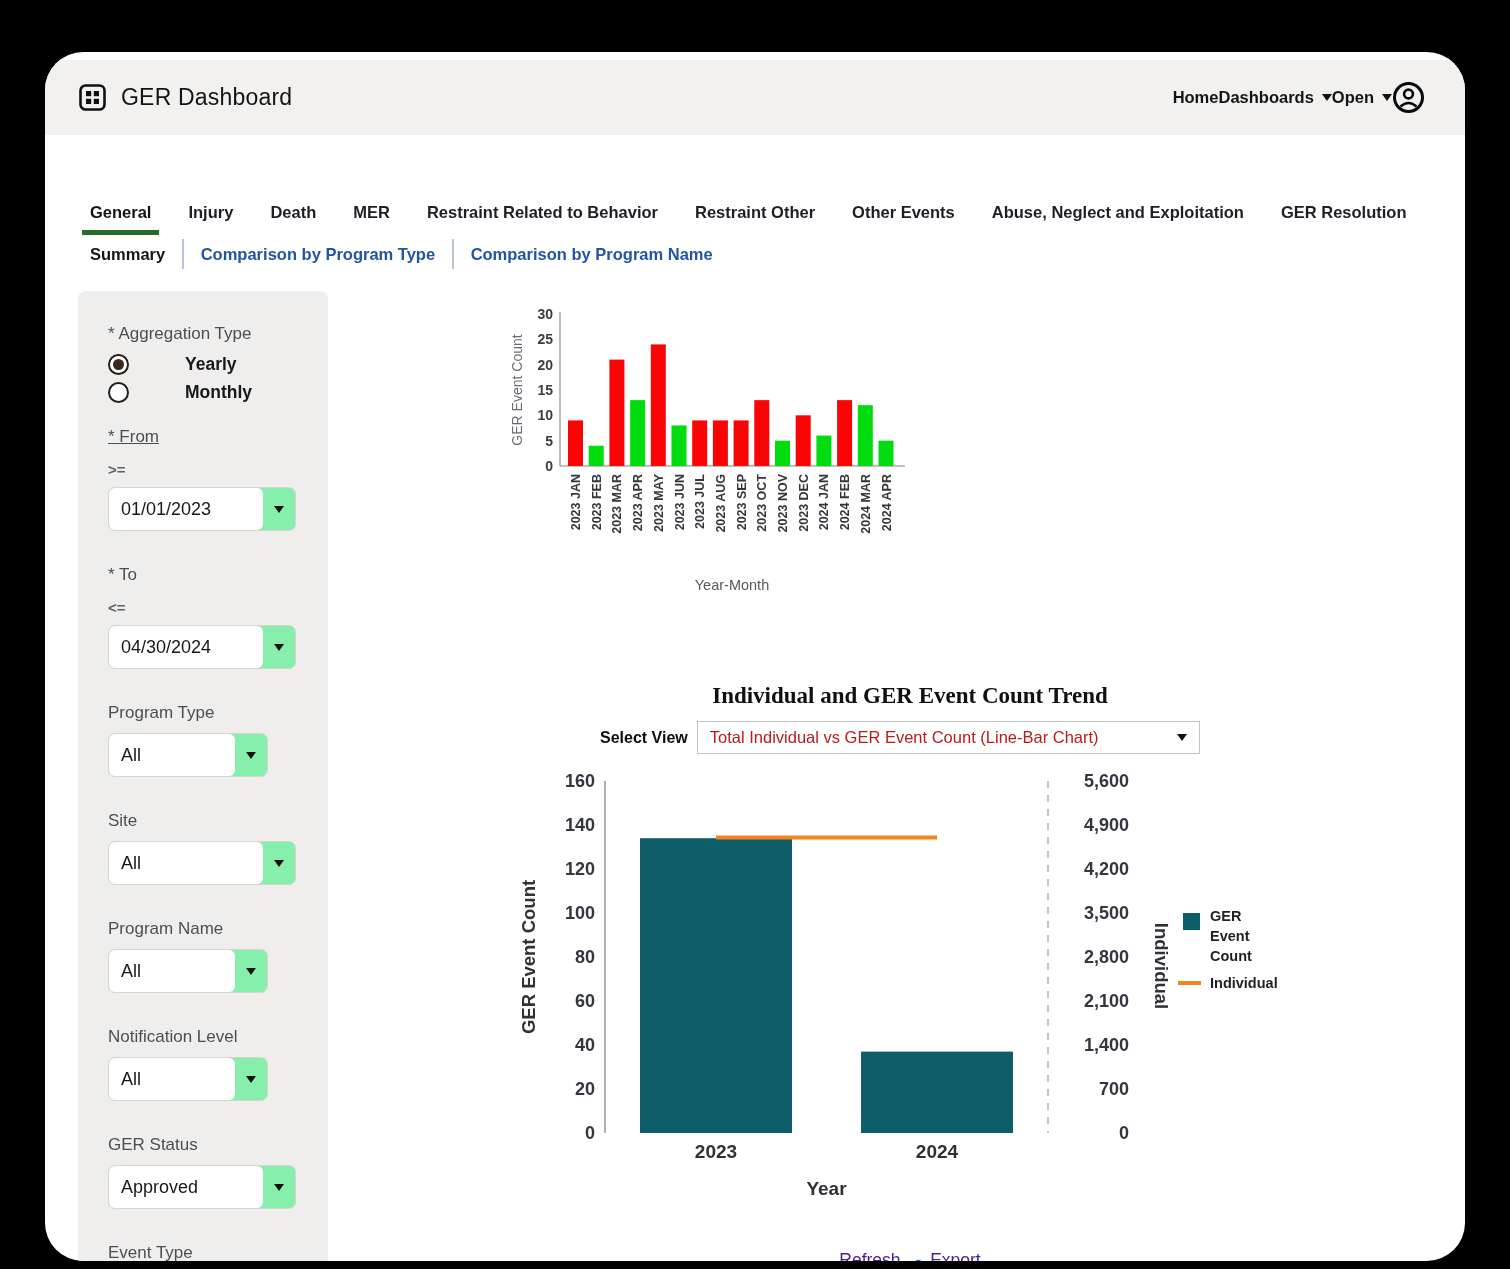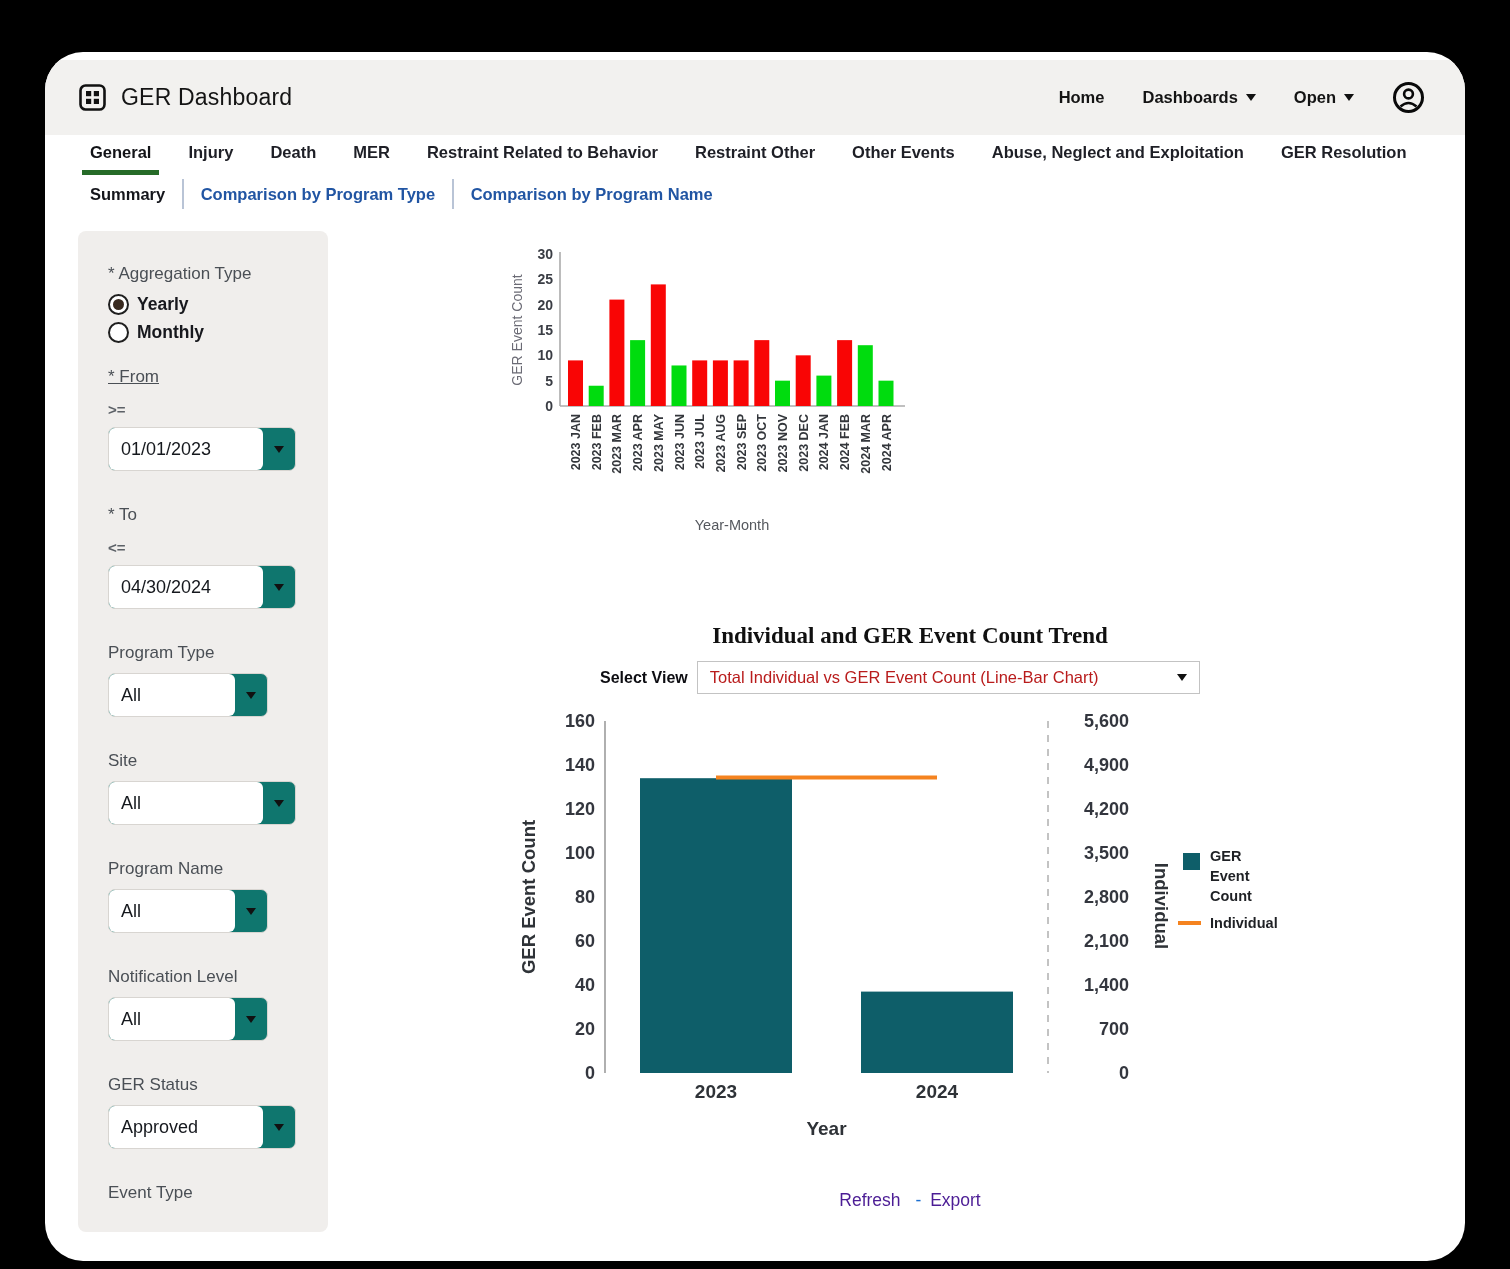--- a/index.html
+++ b/index.html
@@ -6,29 +6,29 @@
   html,body { width:1510px; height:1269px; background:#000; overflow:hidden;
     font-family:"Liberation Sans", sans-serif; }
   .card { position:absolute; left:45px; top:52px; right:45px; bottom:8px;
     background:#fff; border-radius:38px; overflow:hidden; }
 
   
   .titlebar { height:75px; background:#f2f1ef; display:flex; align-items:center;
     padding:0 40px 0 34px;margin-top:8px; }
   .grid-icon { width:27px; height:27px; margin-right:15px; display:inline-flex; }
   .app-title { font-size:23px; font-weight:500; color:#141414; letter-spacing:.2px; }
-  .topnav { margin-left:auto; display:flex; align-items:center; gap:38px; }
+  .topnav { margin-left:auto; display:flex; align-items:center; }
   .topnav a { font-size:16.5px; font-weight:600; color:#141414; text-decoration:none;
     display:inline-flex; align-items:center; gap:8px; cursor:pointer; }
   .caret { width:0; height:0; border-left:5.5px solid transparent;
     border-right:5.5px solid transparent; border-top:7px solid #111; display:inline-block; }
   .avatar { width:33px; height:33px; display:inline-flex; cursor:pointer; }
 
   
-  .tabs { padding:8px 0 0 45px; display:flex; }
+  .tabs { padding:24px 0 0 45px; display:flex;margin-top:44px; }
   .tab { font-size:16.5px; font-weight:600; color:#1e1f26; margin-right:37px;
     padding-bottom:13px; position:relative; cursor:pointer; white-space:nowrap; }
   .tab.active { font-weight:700; color:#121317; }
   .tab.active::after { content:""; position:absolute; left:-8px; right:-8px; bottom:0;
     height:5px; background:#266b28; }
   .subtabs { display:flex; align-items:center; padding-left:45px; margin-top:4px; }
   .subtab { font-size:16.5px; cursor:pointer; white-space:nowrap; }
   .subtab.active { font-weight:700; color:#14151b; }
   .subtab.link { color:#2155a3; font-weight:600; }
   .subsep { width:1.5px; height:30px; background:#b9c4d6; margin:0 17px; }
@@ -43,23 +43,23 @@
   
   .f-label { font-size:17px; color:#4a4f55; margin:34px 0 10px; }
   .f-label.first { margin-top:0; }
   .f-label.gap-lg { margin-top:24px;text-decoration:underline; }
   .op { font-size:15px; font-weight:600; color:#5c6167; margin:14px 0 9px; }
   .radio-row { display:flex; align-items:center; gap:8px; margin:7px 0; cursor:pointer; }
   .radio { width:21px; height:21px; border:2.5px solid #1f1f1f; border-radius:50%;
     background:#fff; display:inline-flex; align-items:center; justify-content:center; flex:none; }
   .radio.checked::after { content:""; width:11px; height:11px; border-radius:50%;
     background:#38291f; }
-  .radio-label { font-size:17.5px; font-weight:600; color:#17181d; }
+  .radio-label { font-size:17.5px; font-weight:600; color:#17181d;margin-left:48px; }
   .select-control { width:188px; height:44px; border:1px solid #d8d5d1; border-radius:7px;
-    background:#0f766e; display:flex; align-items:stretch; cursor:pointer; }
+    background:#86efac; display:flex; align-items:stretch; cursor:pointer; }
   .select-control.narrow { width:160px; }
   .select-inner { flex:1; background:#fff; border-radius:6px; padding:0 12px;
     display:flex; align-items:center; font-size:18px; color:#15181d; overflow:hidden; }
   .select-arrow { width:32px; display:flex; align-items:center; justify-content:center; }
 
   
   .chart1-wrap { margin:10px 0 0 172px; }
   .chart2-block { width:790px; margin:78px 0 0 187px; }
   .chart2-title { font-family:"Liberation Serif", serif; font-weight:600; font-size:23px;
     color:#101010; text-align:center; }

